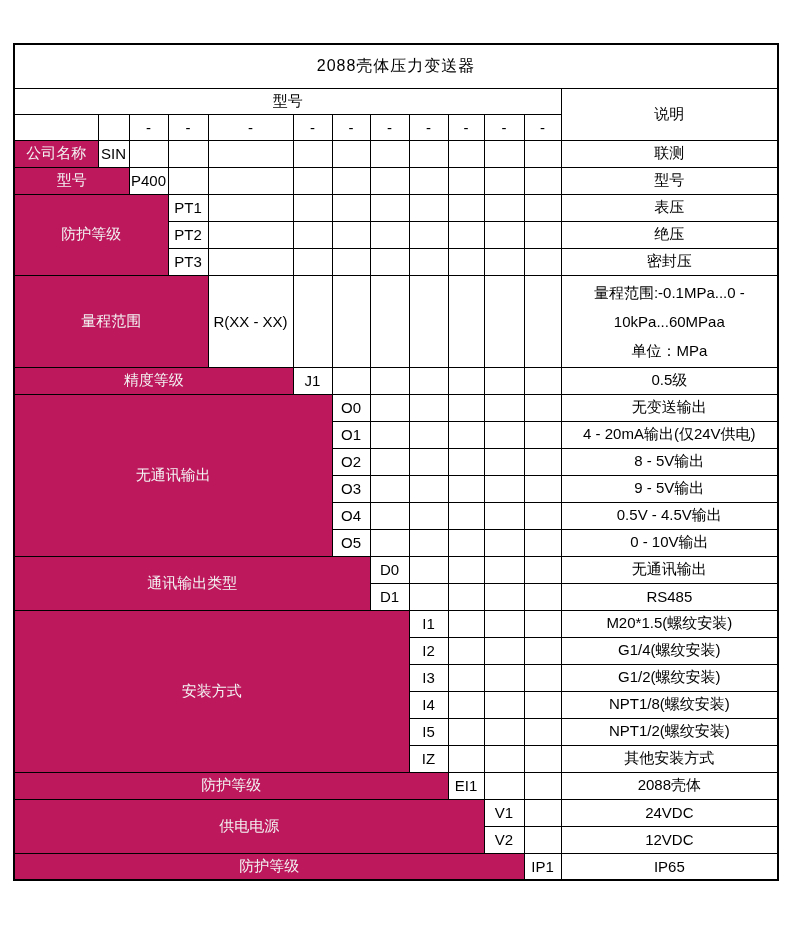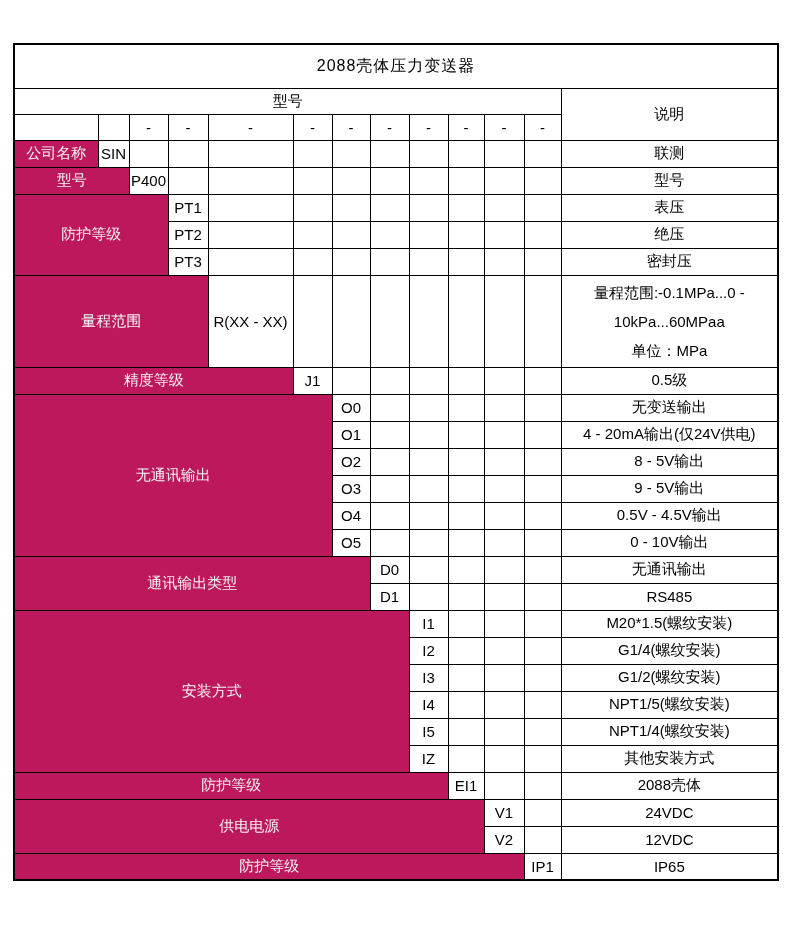--- a/index.html
+++ b/index.html
@@ -285,28 +285,28 @@
       <td></td>
           <td></td>
       <td></td>
       <td class="desc">G1/2(螺纹安装)</td>
     </tr>
     <tr class="rn">
       <td>I4</td>
       <td></td>
           <td></td>
       <td></td>
-      <td class="desc">NPT1/5(螺纹安装)</td>
+      <td class="desc">NPT1/8(螺纹安装)</td>
     </tr>
     <tr class="rn">
       <td>I5</td>
       <td></td>
           <td></td>
       <td></td>
-      <td class="desc">NPT1/4(螺纹安装)</td>
+      <td class="desc">NPT1/2(螺纹安装)</td>
     </tr>
     <tr class="rn">
       <td>IZ</td>
       <td></td>
           <td></td>
       <td></td>
       <td class="desc">其他安装方式</td>
     </tr>
 
     <tr class="rn">

